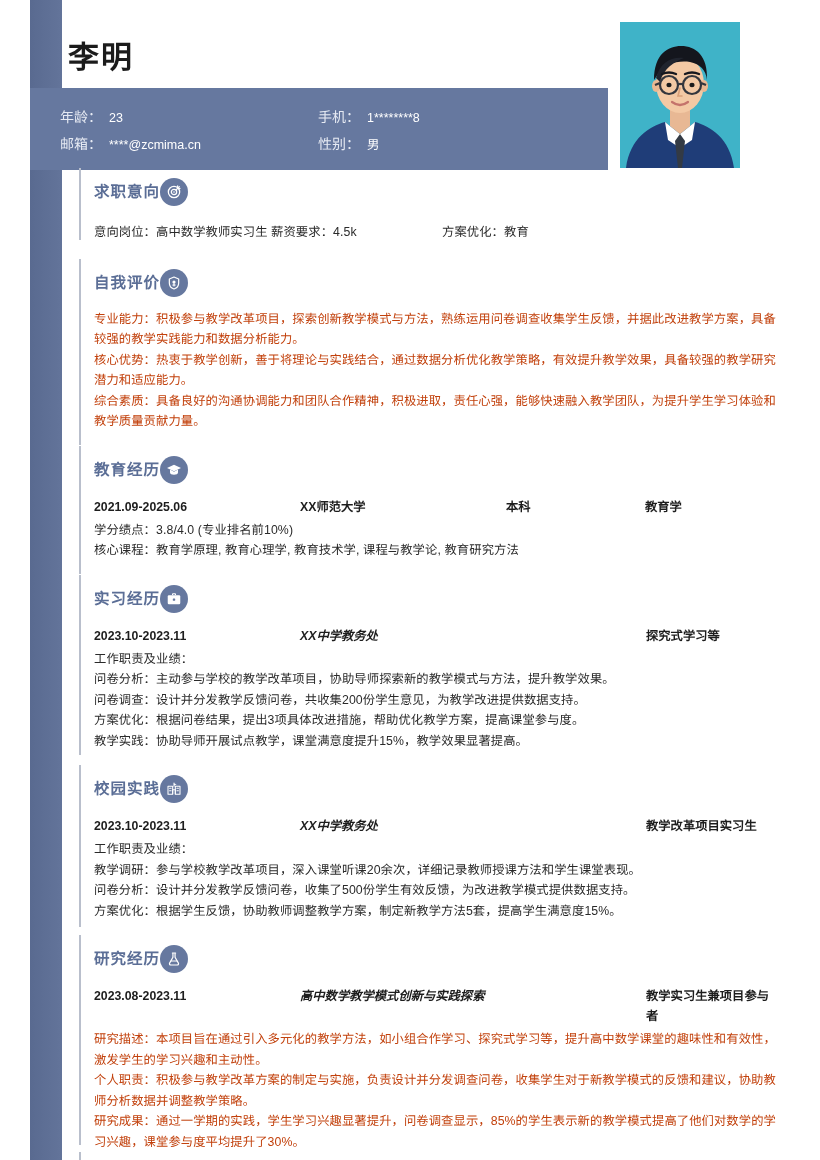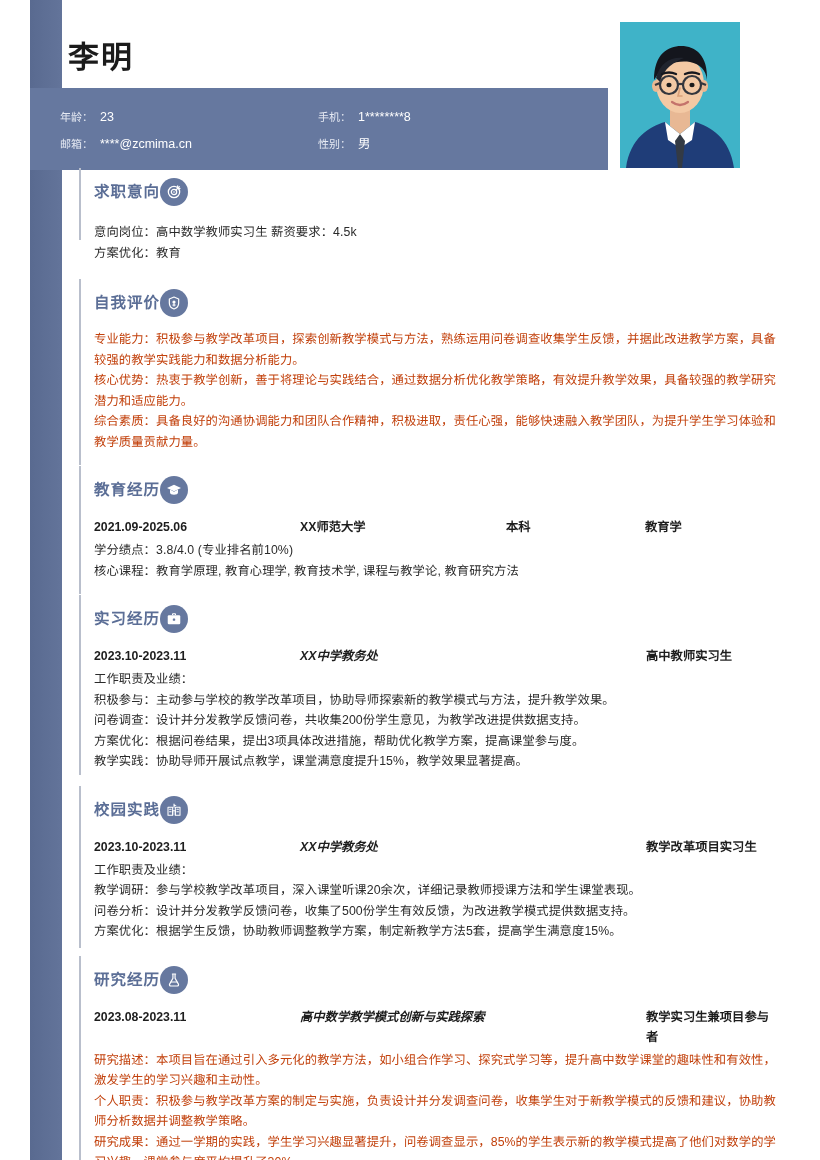--- a/index.html
+++ b/index.html
@@ -82,21 +82,21 @@
   .info-cell {
     display: flex;
     align-items: baseline;
     font-size: 12.5px;
     color: #ffffff;
     white-space: nowrap;
   }
   .info-label {
     color: #e6eaf3;
     margin-right: 7px;
-    font-size: 11px;
+    font-size: 14px;
   }
   .info-value {
     color: #ffffff;
     font-size: 12.5px;
   }
 
   
   .photo {
     position: absolute;
     left: 620px;
@@ -287,21 +287,21 @@
             <circle cx="12" cy="12" r="8.5"></circle>
             <circle cx="12" cy="12" r="4"></circle>
             <circle cx="12" cy="12" r="1.2" fill="#ffffff" stroke="none"></circle>
             <path d="M15 9 L20 4" stroke-linecap="round"></path>
             <path d="M17.5 3 L17.5 6.5 L21 6.5" stroke-linecap="round" stroke-linejoin="round"></path>
           </svg>
         </div>
         <div class="sec-title">求职意向</div>
       </div>
       <div class="gap-10"></div>
-      <div style="display:flex;flex-direction:column;">
+      <div style="display:flex;">
         <div class="line" style="width:348px;">意向岗位：高中数学教师实习生  薪资要求：4.5k</div>
         <div class="line">方案优化：教育</div>
       </div>
     </div>
 
     <div style="height:26px;"></div>
 
     <div class="section">
       <div class="rail-line" style="top:-10px; height:186px;"></div>
       <div class="sec-head">
@@ -356,24 +356,24 @@
             <rect x="2.6" y="6.4" width="18.8" height="13.4" rx="1.8"></rect>
             <rect x="10.2" y="11.3" width="3.6" height="3.2" rx="0.6" fill="#66789f"></rect>
           </svg>
         </div>
         <div class="sec-title">实习经历</div>
       </div>
       <div class="gap-6"></div>
       <div class="entry-row two">
         <span class="c-date">2023.10-2023.11</span>
         <span class="c-org">XX中学教务处</span>
-        <span class="c-role">高中教师实习生</span>
+        <span class="c-role">探究式学习等</span>
       </div>
       <div class="line">工作职责及业绩：</div>
-      <div class="line">积极参与：主动参与学校的教学改革项目，协助导师探索新的教学模式与方法，提升教学效果。</div>
+      <div class="line">问卷分析：主动参与学校的教学改革项目，协助导师探索新的教学模式与方法，提升教学效果。</div>
       <div class="line">问卷调查：设计并分发教学反馈问卷，共收集200份学生意见，为教学改进提供数据支持。</div>
       <div class="line">方案优化：根据问卷结果，提出3项具体改进措施，帮助优化教学方案，提高课堂参与度。</div>
       <div class="line">教学实践：协助导师开展试点教学，课堂满意度提升15%，教学效果显著提高。</div>
     </div>
 
     <div style="height:24px;"></div>
 
     <div class="section">
       <div class="rail-line" style="top:-10px; height:162px;"></div>
       <div class="sec-head">

